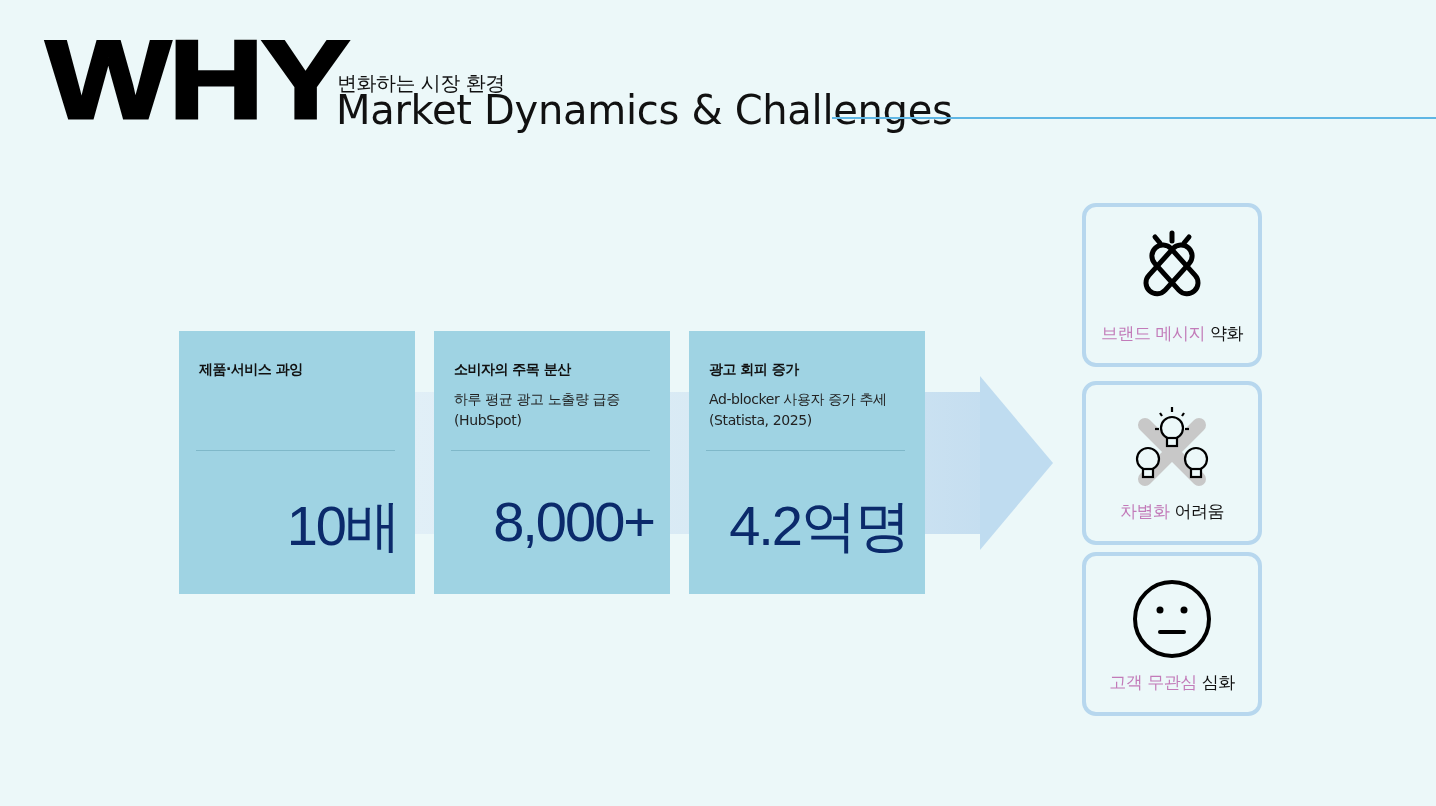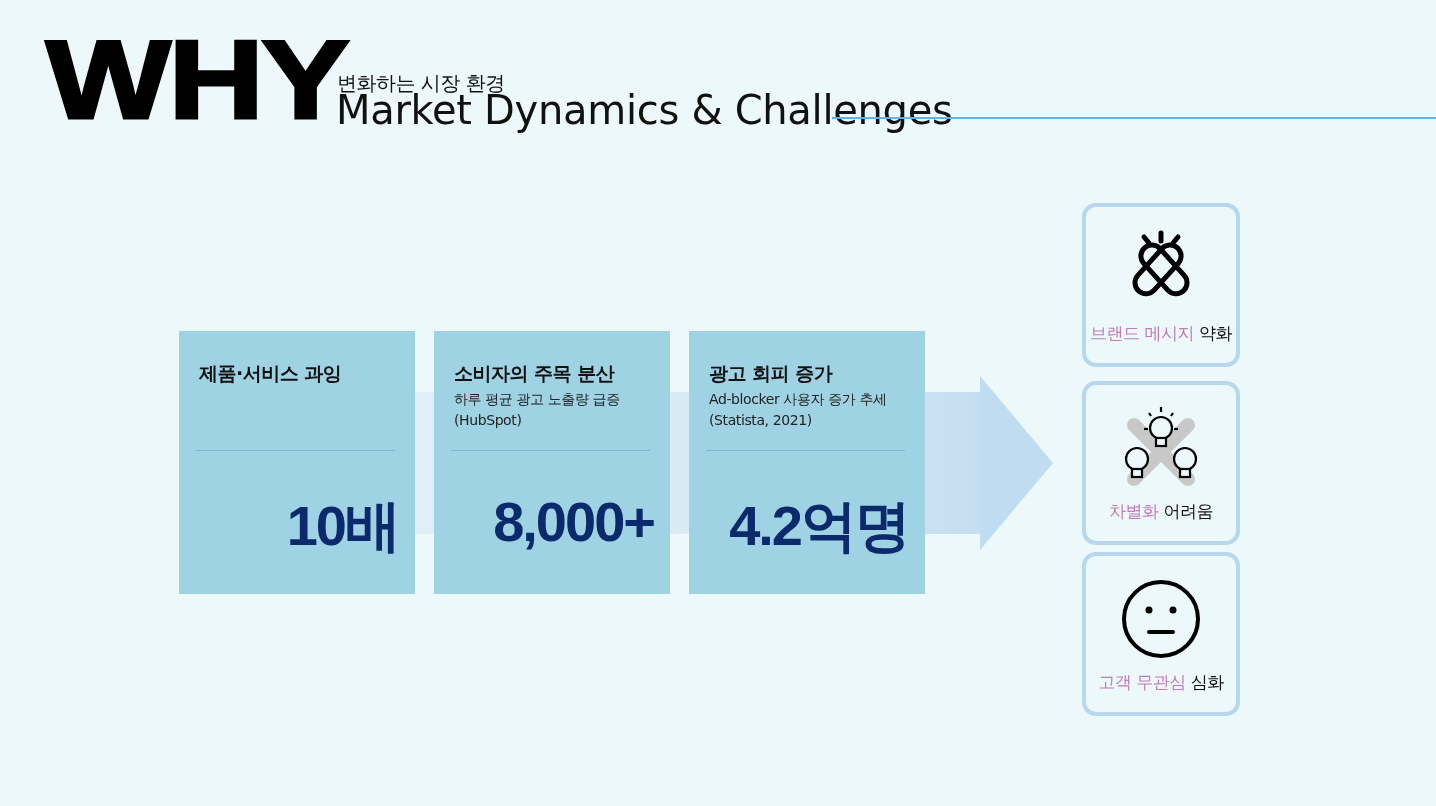--- a/index.html
+++ b/index.html
@@ -42,38 +42,38 @@
       border-bottom: 87px solid transparent;
       border-left: 73px solid #bfdcf0;
     }
     .card {
       position: absolute; top: 331px; width: 236px; height: 263px;
       background: #9fd3e3;
       box-sizing: border-box;
     }
     .card .title {
       position: absolute; left: 20px; top: 30px;
-      font-size: 19px; font-weight: bold; color: #111; letter-spacing: -0.5px;
+      font-size: 14px; font-weight: bold; color: #111; letter-spacing: -0.5px;
     }
     .card .desc {
       position: absolute; left: 20px; top: 58px; right: 10px;
       font-size: 14px; color: #222; line-height: 21px; letter-spacing: -0.4px;
     }
     .card .desc span { display: block; }
     .card .divider {
       position: absolute; left: 17px; right: 20px; top: 119px; height: 1px;
       background: #7fb8c9;
     }
     .card .metric {
       position: absolute; right: 16px; top: 158px;
       font-family: "Liberation Sans", "DejaVu Sans", sans-serif;
-      font-size: 56px; font-weight: bold; color: #0b2a6b; letter-spacing: -2px;
+      font-size: 56px; font-weight: normal; color: #0b2a6b; letter-spacing: -2px;
     }
     .issue {
-      position: absolute; left: 1082px; width: 158px; height: 164px;
+      position: absolute; left: 1082px; width: 180px; height: 164px;
       border: 4px solid #b7d7ee; border-radius: 14px;
       box-sizing: border-box; background: #ecf8f9;
     }
     .issue .icon {
       position: absolute; left: 50%; top: 18px; transform: translateX(-50%);
       width: 90px; height: 90px;
     }
     .issue .label {
       position: absolute; left: 0; right: 0; bottom: 18px; text-align: center;
       font-size: 17px; letter-spacing: -0.5px;
@@ -107,21 +107,21 @@
       <span>(HubSpot)</span>
     </div>
     <div class="divider"></div>
     <div class="metric">8,000+</div>
   </div>
 
   <div class="card" style="left:689px;padding-left:44px;">
     <div class="title">광고 회피 증가</div>
     <div class="desc">
       <span>Ad-blocker 사용자 증가 추세</span>
-      <span>(Statista, 2021)</span>
+      <span>(Statista, 2025)</span>
     </div>
     <div class="divider"></div>
     <div class="metric">4.2억명</div>
   </div>
 
   <div class="issue" style="top:203px;">
     <svg class="icon" viewBox="0 0 90 90">
       <g stroke="#000" stroke-width="5" fill="none" stroke-linecap="round">
         <line x1="45" y1="8" x2="45" y2="16"></line>
         <line x1="28" y1="12" x2="33" y2="18"></line>

